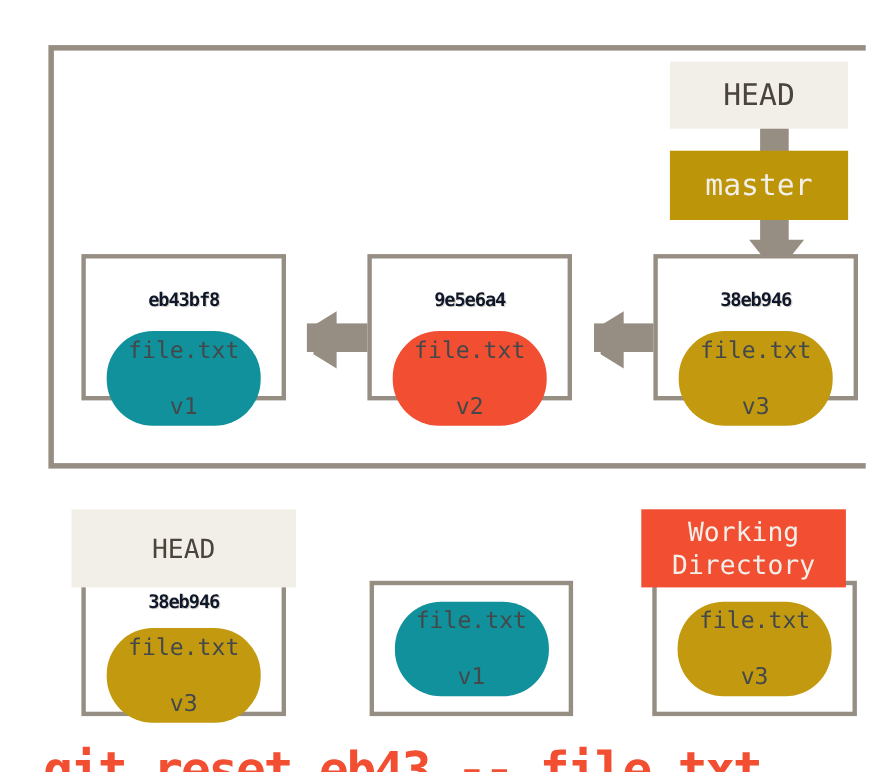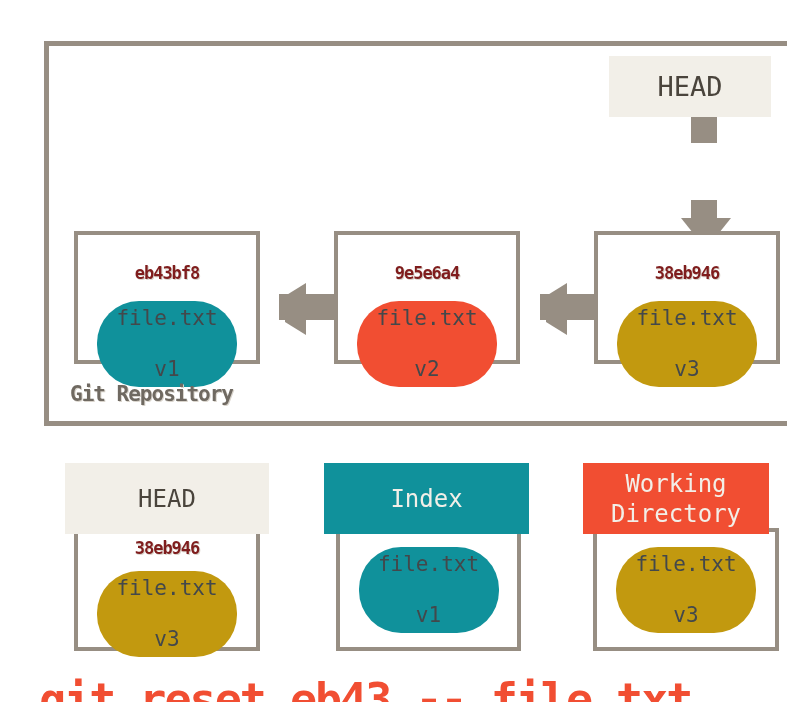--- a/index.html
+++ b/index.html
@@ -73,21 +73,21 @@
     align-items: center;
   }
   .commit-1 { left: 25px; }
   .commit-2 { left: 285px; }
   .commit-3 { left: 545px; }
 
   .hash-label {
     margin-top: 2px;
     font-size: 17px;
     font-weight: bold;
-    color: #7f1d1d;
+    color: #0f172a;
     text-shadow: 1px 1px 0 #d9d4cc;
     letter-spacing: -1px;
   }
 
   .blob {
     width: 140px; height: 86px;
     border-radius: 42px;
     display: flex;
     flex-direction: column;
     align-items: center;
@@ -165,20 +165,23 @@
 <div class="canvas">
 
   <div class="repo-box">
 
     <div class="ref-box head-ref">
       <span>HEAD</span>
     </div>
 
     <div class="vline vline-head-master"></div>
 
+    <div class="ref-box branch-ref">
+      <span>master</span>
+    </div>
 
     <div class="vline vline-master-commit"></div>
     <div class="tri-down"></div>
 
     <div class="commit-box commit-1">
       <div class="hash-label">eb43bf8</div>
       <div class="blob teal">
         <span>file.txt</span>
         <span>v1</span>
       </div>
@@ -198,37 +201,33 @@
         <span>file.txt</span>
         <span>v3</span>
       </div>
     </div>
 
     <div class="tri-left tri-left-1"></div>
     <div class="hline hline-1"></div>
     <div class="tri-left tri-left-2"></div>
     <div class="hline hline-2"></div>
 
-    <div class="repo-label">Git Repository</div>
   </div>
 
   <div class="tree-header tree-header-head">
     <span>HEAD</span>
   </div>
   <div class="tree-box tree-box-head">
     <div class="hash-label">38eb946</div>
     <div class="blob gold">
       <span>file.txt</span>
       <span>v3</span>
     </div>
   </div>
 
-  <div class="tree-header tree-header-index">
-    <span>Index</span>
-  </div>
   <div class="tree-box tree-box-index">
     <div class="blob teal">
       <span>file.txt</span>
       <span>v1</span>
     </div>
   </div>
 
   <div class="tree-header tree-header-wd">
     <span>Working Directory</span>
   </div>

